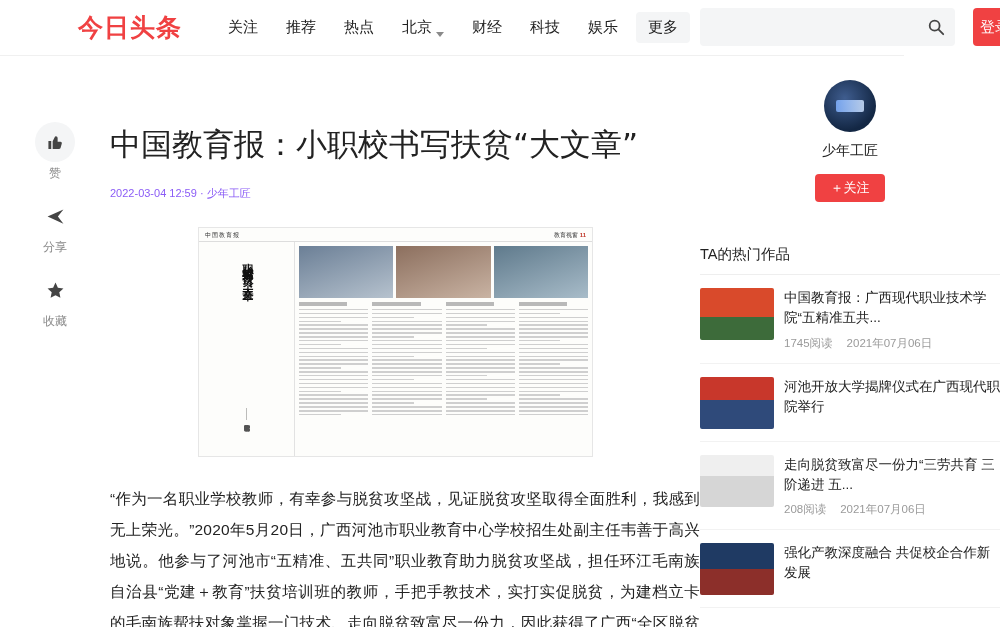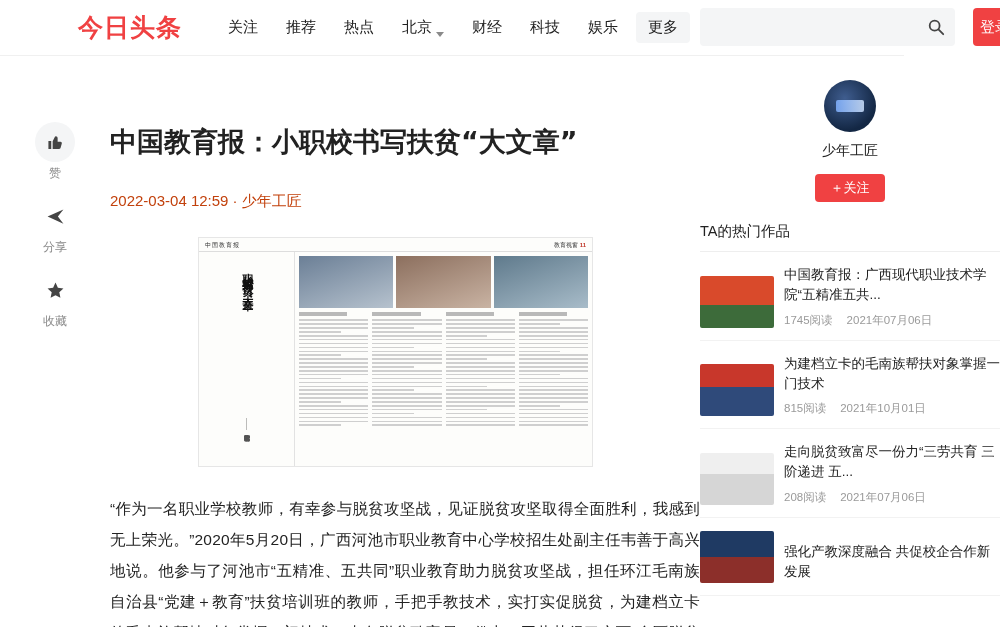--- a/index.html
+++ b/index.html
@@ -104,31 +104,31 @@
     width:40px;height:40px;margin:0 auto;
     border-radius:50%;
     display:flex;align-items:center;justify-content:center;
     font-size:19px; color:#444;
   }
   .action.circle .glyph { background:#f4f5f6; }
   .action .lbl { font-size:12px; color:#8a8a8a; margin-top:3px; }
 
   
   .title {
-    font-size:27px;
-    font-weight:bold;
+    font-size:31px;
+    font-weight:normal;
     color:#222;
     line-height:1.35;
     margin:54px 0 0 0;
     font-family:"DejaVu Sans", sans-serif;
   }
   .meta {
-    font-size:15px;
-    color:#c2410c;
-    margin-top:32px;
+    font-size:11px;
+    color:#8b5cf6;
+    margin-top:20px;
   }
   .figure {
     margin:26px 0 0 0;
     width:395px;
     height:230px;
     margin-left:88px;
     position:relative;
     background:#fdfdfb;
     border:1px solid #e6e6e6;
     overflow:hidden;
@@ -191,31 +191,30 @@
   .follow-btn {
     margin:14px auto 0 auto;
     display:block;
     width:70px;height:28px;
     background:#f04142; color:#fff;
     border:none;border-radius:4px;
     font-size:13px; cursor:pointer;
     font-family:"Liberation Sans", sans-serif;
   }
   .sec-title {
-    margin-top:20px;
+    margin-top:43px;
     font-size:14.5px;
     color:#222;
     padding-bottom:10px;
     border-bottom:1px solid #eee;
   }
   .hot-item {
     display:flex; padding:13px 0 12px 0;
     border-bottom:1px solid #f2f2f2;
     cursor:pointer;
-    align-items:flex-end;
   }
   .thumb {
     width:74px;height:52px;flex:0 0 74px;
     margin-right:10px;
     border-radius:2px;
     overflow:hidden;
     position:relative;
   }
   .hot-text { flex:1; min-width:0;}
   .hot-title {
@@ -478,25 +477,21 @@
         <div class="hot-meta">
           <span>1745阅读</span>
           <span>2021年07月06日</span>
         </div>
       </div>
     </div>
 
     <div class="hot-item">
       <div class="thumb" style="background:linear-gradient(#c8372b 0 45%, #2f4a7a 45% 100%)"></div>
       <div class="hot-text">
-        <div class="hot-title">为建档立卡的毛南族帮扶对象掌握一门技术</div>
-        <div class="hot-meta">
-          <span>815阅读</span>
-          <span>2021年10月01日</span>
-        </div>
+        <div class="hot-title">河池开放大学揭牌仪式在广西现代职院举行</div>
       </div>
     </div>
 
     <div class="hot-item">
       <div class="thumb" style="background:linear-gradient(#efefef 0 40%, #d6d6d6 40% 100%)"></div>
       <div class="hot-text">
         <div class="hot-title">走向脱贫致富尽一份力“三劳共育 三阶递进 五...</div>
         <div class="hot-meta">
           <span>208阅读</span>
           <span>2021年07月06日</span>

